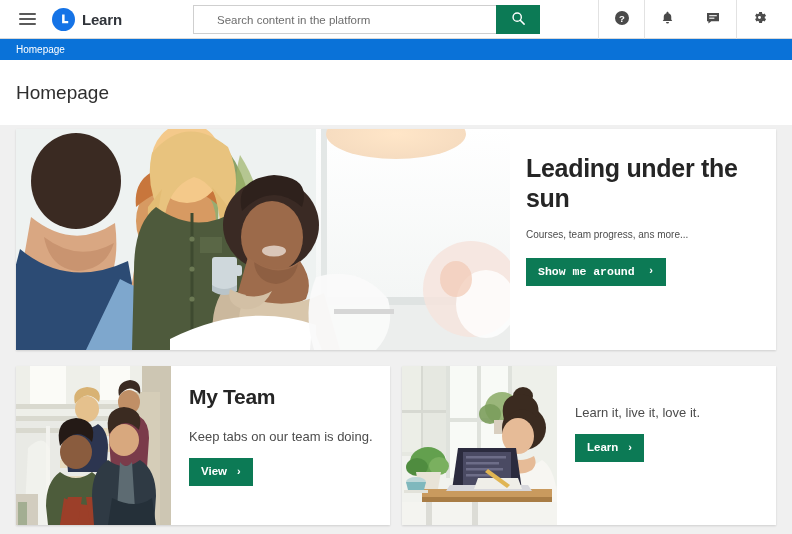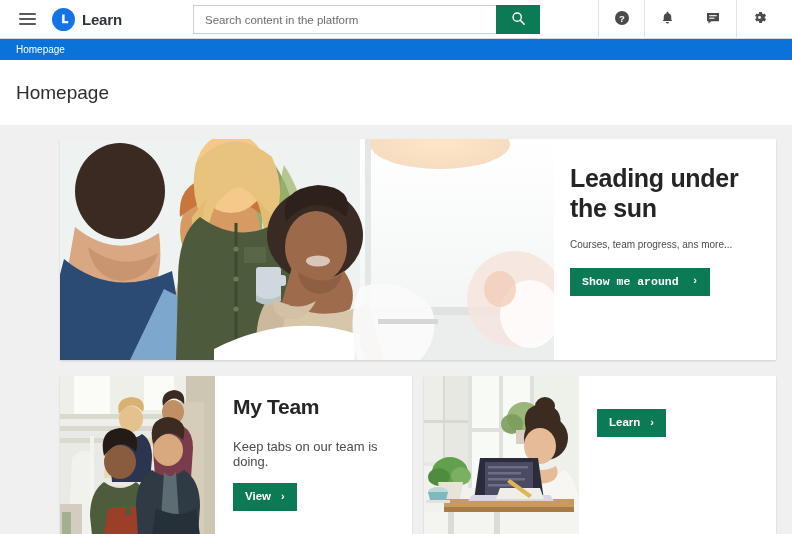--- a/index.html
+++ b/index.html
@@ -56,21 +56,21 @@
     left: 193px; top: 5px;
     width: 347px; height: 29px;
     display: flex;
   }
   .search-input {
     flex: 1 1 auto;
     height: 29px;
     border: 1px solid #cfcfcf;
     border-right: none;
     background: #fff;
-    padding: 0 11px;
+    padding: 0 23px;
     font-family: "Liberation Sans", sans-serif;
     font-size: 11.5px;
     color: #4a4a4a;
     outline: none;
   }
   .search-input::placeholder { color: #6d6d6d; }
   .search-btn {
     width: 44px; height: 29px;
     background: #0c7a55;
     border: none;
@@ -115,23 +115,22 @@
   }
   .page-title {
     font-size: 19px;
     color: #2e2e2e;
     font-weight: normal;
   }
 
   
   .content {
     background: #f0f0f0;
-    padding: 14px 16px 0 16px;
+    padding: 4px 16px 0 16px;
     height: calc(534px - 39px - 21px - 65px);
-    margin-left: 44px;
   }
 
   .card {
     background: #ffffff;
     box-shadow: 0 1px 2px rgba(0,0,0,0.14);
   }
 
   
   .hero {
     display: flex;
@@ -486,20 +485,21 @@
           <path d="M86 103 l22 16 l-3 3 l-22 -16z" fill="#e0b553"></path>
           <rect x="0" y="136" width="155" height="23" fill="#f4f4f0"></rect>
           <rect x="24" y="136" width="6" height="23" fill="#dcdcd6"></rect>
           <rect x="70" y="136" width="6" height="23" fill="#dcdcd6"></rect>
           <ellipse cx="14" cy="116" rx="10" ry="5" fill="#bdd7d8"></ellipse>
           <path d="M4 116 h20 l-2 8 h-16z" fill="#7fb8bd"></path>
           <rect x="2" y="124" width="24" height="3" fill="#e2e2da"></rect>
         </svg>
       </div>
       <div class="mini-text">
+        <div class="mini-sub">Learn it, live it, love it.</div>
         <button class="btn">
           <span>Learn</span>
           <span class="chev">›</span>
         </button>
       </div>
     </div>
 
   </div>
 </div>
 

